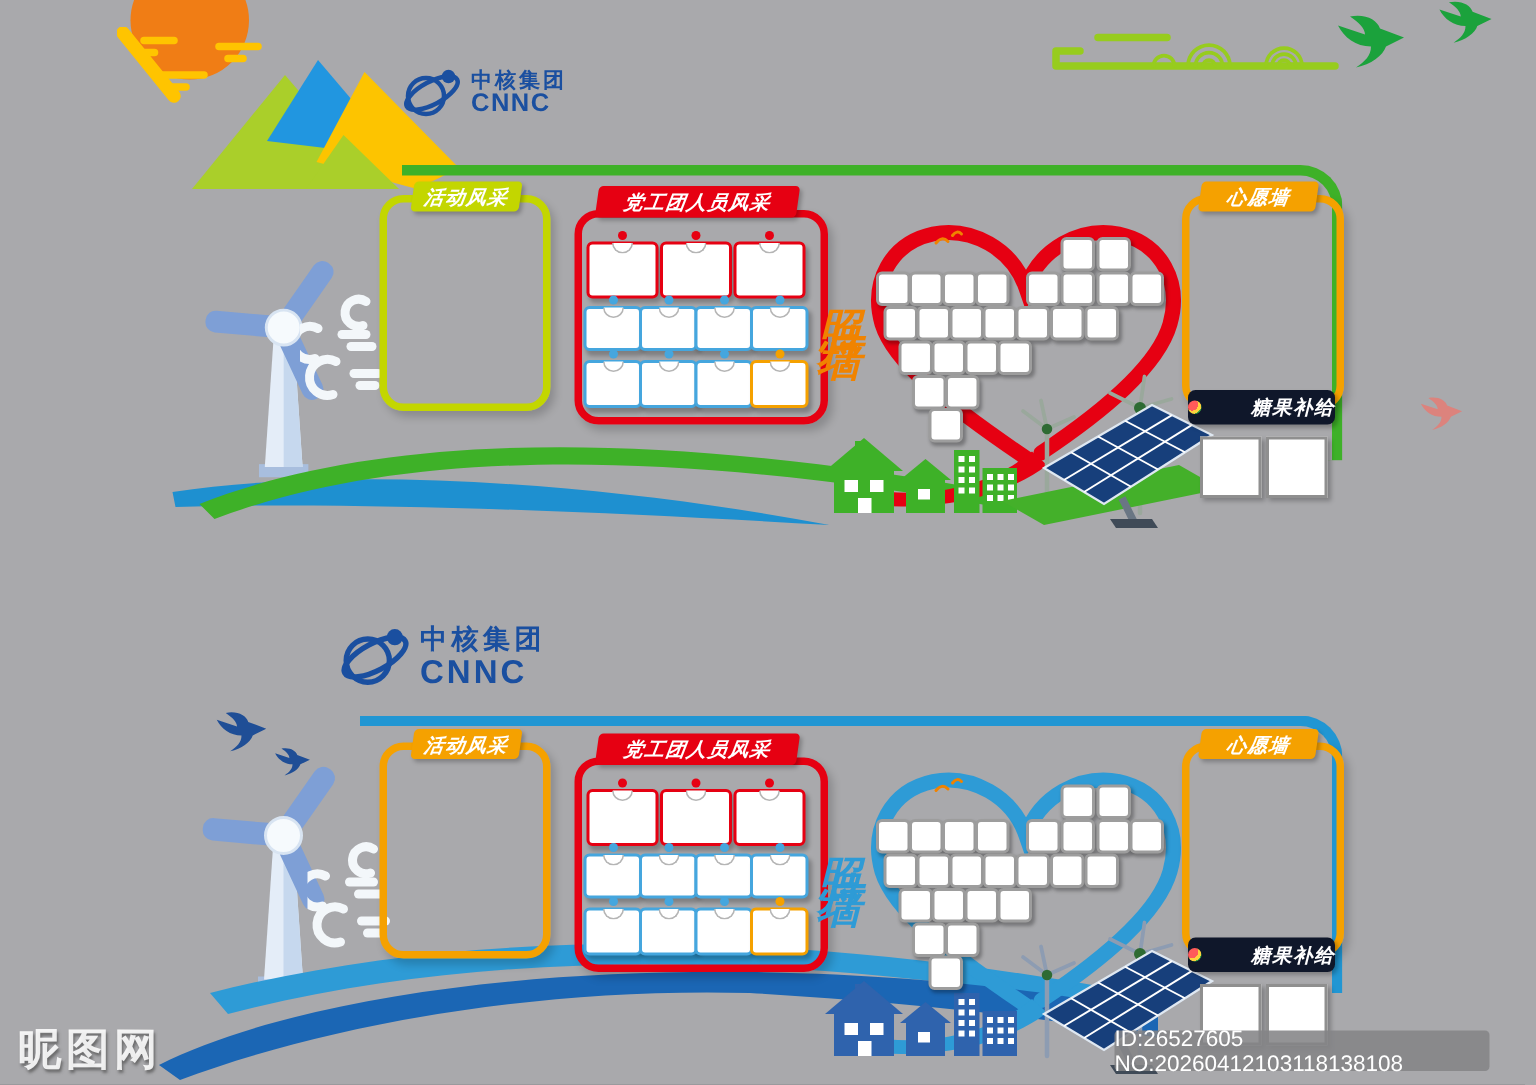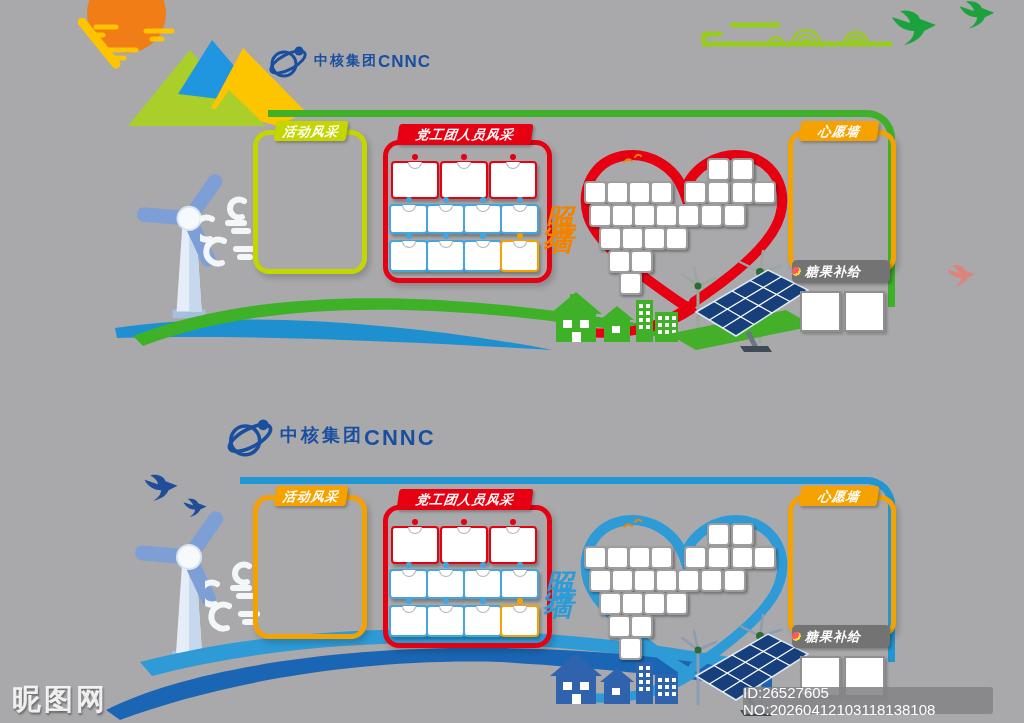--- a/index.html
+++ b/index.html
@@ -19,34 +19,34 @@
       width:12px;height:6px;background:#fff;border:1px solid #b5b5b5;border-top:none;
       border-radius:0 0 7px 7px;}
   .pf::after{content:"";position:absolute;left:50%;top:-9px;transform:translateX(-50%);
       width:6px;height:6px;border-radius:50%;background:var(--c);}
   .pf-red{--c:#e60012;} .pf-blue{--c:#45a6de;} .pf-orange{--c:#f5a100;}
   .squares{position:absolute;z-index:4;width:230px;height:210px;}
   .sq{position:absolute;display:block;width:19px;height:19px;background:#fff;
       border:2px solid #9d9d9d;border-radius:4px;box-shadow:1.5px 2px 2.5px rgba(0,0,0,.3);}
   .vtext{position:absolute;z-index:5;writing-mode:vertical-rl;text-orientation:upright;
       font:italic bold 29px "Liberation Serif",serif;letter-spacing:9px;line-height:1;}
-  .badge{position:absolute;z-index:6;display:flex;align-items:center;justify-content:flex-start;gap:4px;
-      background:#737373;border-radius:5px;color:#fff;
+  .badge{position:absolute;z-index:6;display:flex;align-items:center;justify-content:space-between;gap:4px;
+      background:#0f172a;border-radius:5px;color:#fff;
       font:italic bold 13px/1 "Liberation Sans",sans-serif;letter-spacing:1px;
       box-shadow:2px 2px 3px rgba(0,0,0,.25);}
   .flower{display:inline-block;width:9px;height:9px;border-radius:50%;
       background:radial-gradient(circle at 30% 30%,#ff5a5a 0 45%,#ffd23d 46% 70%,#3fae3f 71% 100%);}
   .csq{position:absolute;z-index:6;width:37px;height:37px;background:#fff;border:2px solid #8f8f8f;
       box-shadow:2px 2px 3px rgba(0,0,0,.25);}
   .topline{position:absolute;z-index:1;border-top:7px solid;border-right:7px solid;
       border-top-right-radius:28px;}
   .title{position:absolute;z-index:5;white-space:nowrap;
       font-family:"Liberation Serif",serif;font-weight:bold;}
   .logo{position:absolute;z-index:5;display:flex;align-items:center;gap:6px;}
-  .logo-text{display:flex;flex-direction:row;line-height:1.05;color:#1a4fa0;font-weight:bold;}
+  .logo-text{display:flex;flex-direction:column;line-height:1.05;color:#1a4fa0;font-weight:bold;}
   .sun{position:absolute;z-index:1;border-radius:50%;background:#f07d15;}
   .wm-left{position:absolute;z-index:20;left:12px;top:680px;display:flex;align-items:center;gap:10px;
       color:rgba(255,255,255,.88);text-shadow:1px 2px 2px rgba(90,90,90,.8);}
   .wm-site{font:bold 29px "DejaVu Sans",sans-serif;letter-spacing:3px;}
   .wm-url{font:bold 26px "DejaVu Sans",sans-serif;letter-spacing:1px;}
   .wm-right{position:absolute;z-index:20;left:743px;top:687px;width:250px;height:27px;
       background:rgba(132,132,134,.88);border-radius:3px;display:flex;align-items:center;
       justify-content:flex-end;color:#fff;font:15px "Liberation Sans",sans-serif;}
   svg{display:block;}
 </style>

